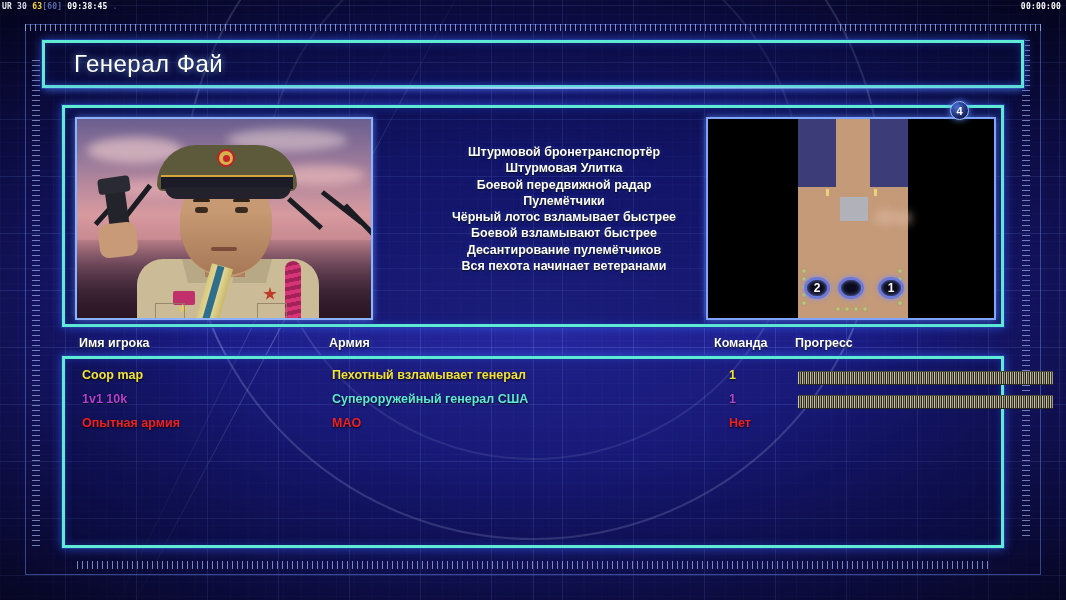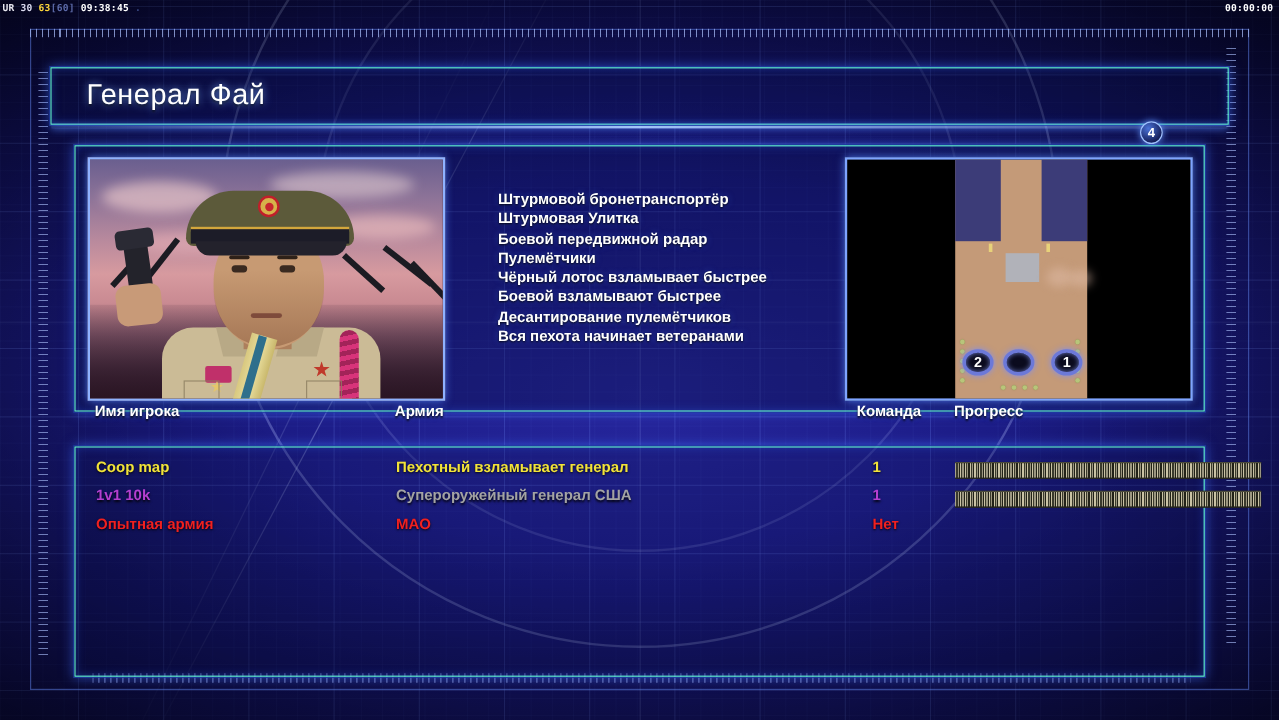--- a/index.html
+++ b/index.html
@@ -78,24 +78,23 @@
   }
   .ruler.right{
     left:1022px; top:40px; width:8px; height:500px;
     background-image:linear-gradient(to bottom, rgba(165,185,245,.65) 1px, transparent 1px);
     background-size:100% 5px;
   }
 
   
   .panel{
     position:absolute;
-    border:1px solid #5eead4;
+    border:3px solid #5eead4;
     box-shadow:0 0 0 1px rgba(30,60,160,.85), 0 0 9px 1px rgba(60,110,255,.55), inset 0 0 8px rgba(40,80,210,.45);
     background:rgba(8,16,72,.25);
-    margin-top:16px;
   }
 
   
   .title-panel{ left:42px; top:40px; width:982px; height:48px; }
   .title-panel .inner-line{
     position:absolute; left:0; right:0; bottom:-4px; height:2px;
     background:linear-gradient(to right, rgba(120,165,255,.2), rgba(170,205,255,.95), rgba(120,165,255,.2));
     box-shadow:0 0 6px rgba(90,140,255,.9);
   }
   #page-title{
@@ -153,21 +152,21 @@
   .sash{ position:absolute; left:126px; top:146px; width:22px; height:62px; background:linear-gradient(to right,#d8c87f,#eadf9f,#c9b86c); transform:rotate(16deg); }
   .sash2{ position:absolute; left:132px; top:146px; width:7px; height:62px; background:#2e6f8c; transform:rotate(16deg); }
   .cord{ position:absolute; left:208px; top:142px; width:16px; height:64px; background:repeating-linear-gradient(-12deg,#d8347a 0 4px,#a32359 4px 8px); border-radius:8px; }
   .medal{ position:absolute; left:96px; top:172px; width:22px; height:14px; background:#c0306a; border-radius:2px; }
   .medal:after{ content:""; position:absolute; left:4px; top:12px; width:14px; height:14px; color:#e5c76a; font-size:13px; line-height:12px; content:"★"; }
   .star{ position:absolute; left:186px; top:168px; width:14px; height:14px; background:#c0392b; clip-path:polygon(50% 0,61% 35%,98% 35%,68% 57%,79% 91%,50% 70%,21% 91%,32% 57%,2% 35%,39% 35%); }
   .pocket{ position:absolute; width:30px; height:22px; border:1px solid rgba(140,126,96,.8); top:184px; }
   .pocket.l{ left:78px; } .pocket.r{ left:180px; }
 
   
-  .abilities{ position:absolute; left:352px; top:36px; width:330px; }
+  .abilities{ position:absolute; left:334px; top:36px; width:330px;text-align:center; }
   .ability{
     color:#ffffff; font-size:12.5px; font-weight:bold; line-height:16.3px;
     text-shadow:0 1px 2px rgba(0,0,0,.95), 0 0 5px rgba(60,100,220,.55);
     white-space:nowrap;
   }
 
   
   .mapbox{
     position:absolute; left:641px; top:9px; width:290px; height:203px;
     border:2px solid #7ea4ff; overflow:hidden; background:#000;
@@ -370,21 +369,21 @@
       <span class="cell name" style="color:#f2e339">Coop map</span>
       <span class="cell army" style="color:#f2e339">Пехотный взламывает генерал</span>
       <span class="cell team" style="color:#f2e339">1</span>
       <span class="pbar">
           <span class="fill"></span>
         </span>
     </div>
 
     <div class="rowline r1">
       <span class="cell name" style="color:#b43fd0">1v1 10k</span>
-      <span class="cell army" style="color:#a3a3a3">Супероружейный генерал США</span>
+      <span class="cell army" style="color:#5eead4">Супероружейный генерал США</span>
       <span class="cell team" style="color:#b43fd0">1</span>
       <span class="pbar">
           <span class="fill"></span>
         </span>
     </div>
 
     <div class="rowline r2">
       <span class="cell name" style="color:#f02020">Опытная армия</span>
       <span class="cell army" style="color:#f02020">MAO</span>
       <span class="cell team" style="color:#f02020">Нет</span>

